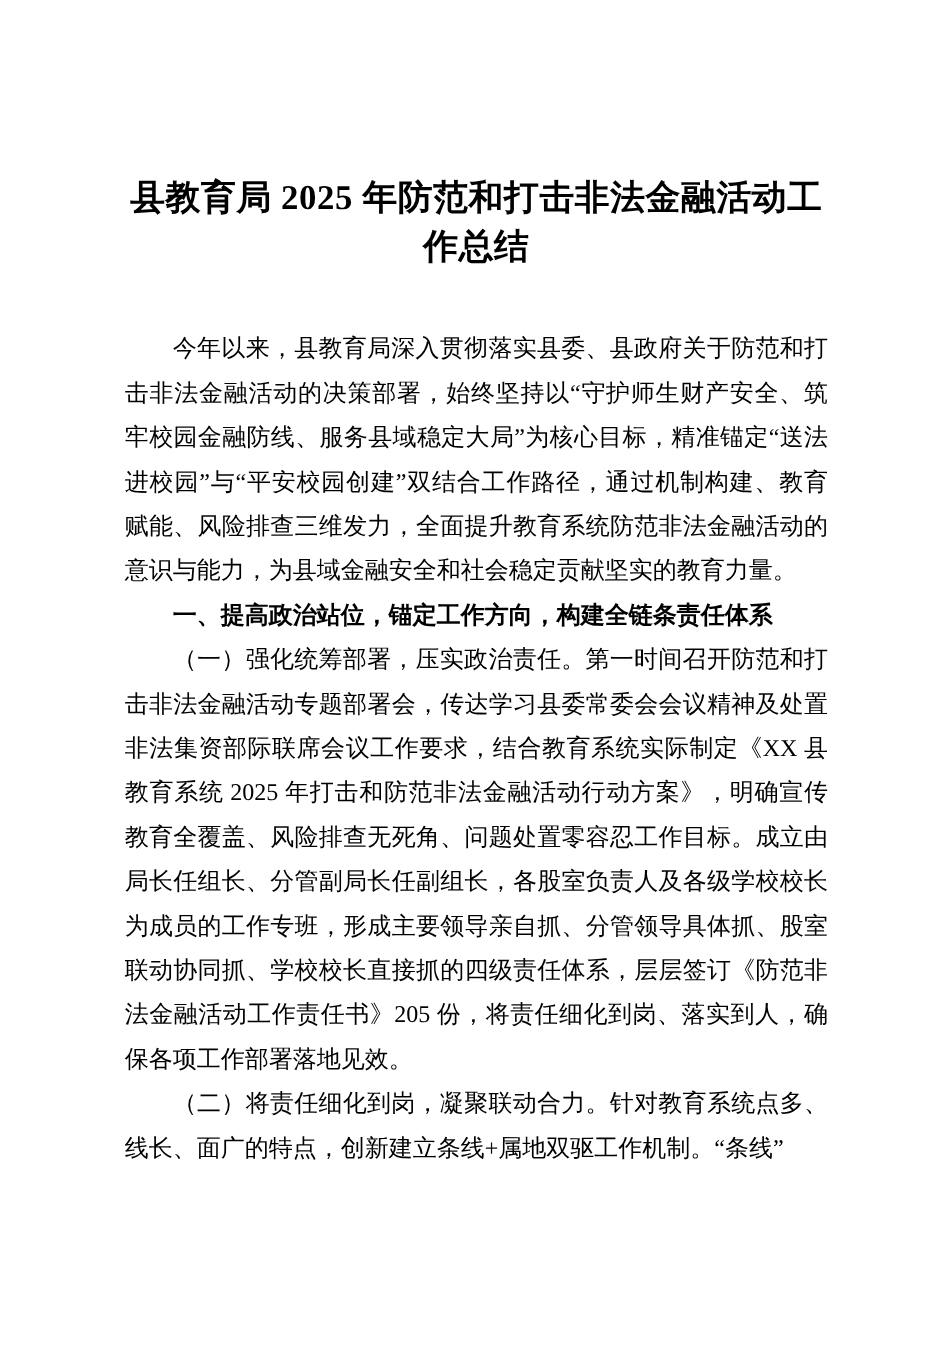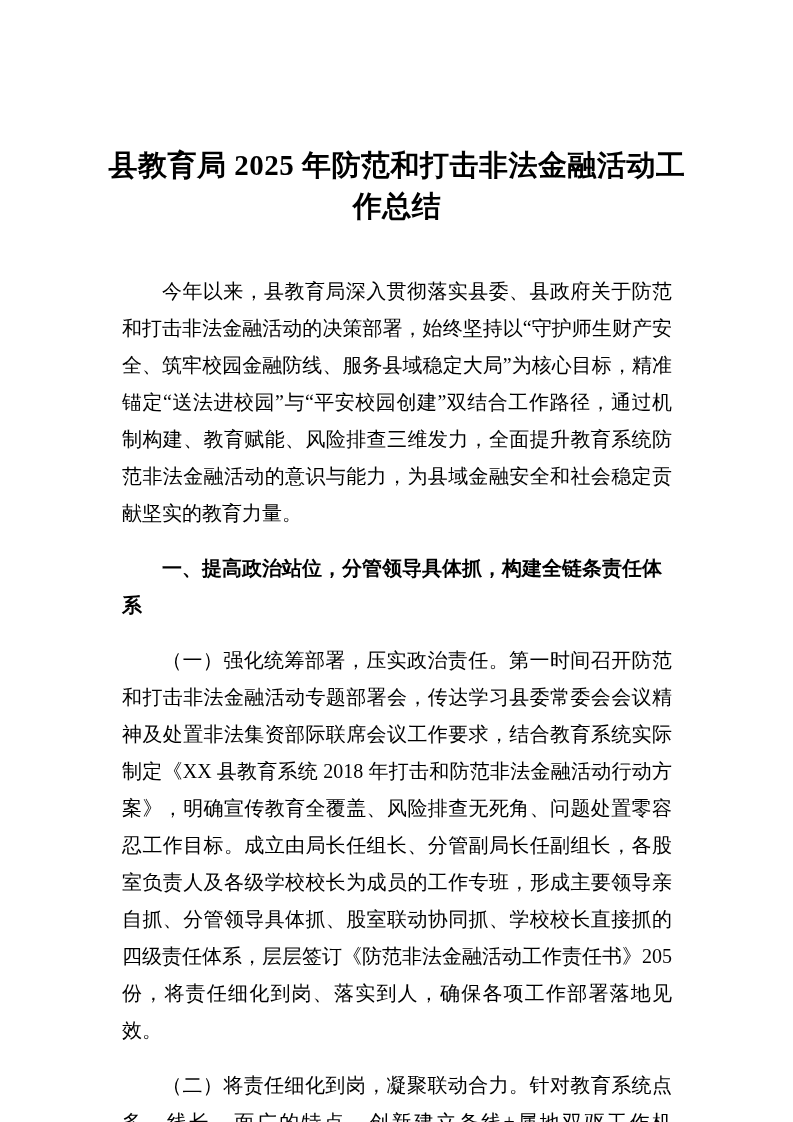--- a/index.html
+++ b/index.html
@@ -20,38 +20,38 @@
   }
   .doc-title {
     margin: 0 0 46px 0;
     font-size: 29px;
     font-weight: bold;
     line-height: 41px;
     text-align: center;
     letter-spacing: 0.5px;
   }
   .para {
-    margin: 18px;
+    margin: 0;
     font-size: 20px;
     line-height: 37px;
     text-align: justify;
     text-indent: 2em;
     word-break: break-all;
   }
   .para.heading {
     font-weight: bold;
     text-align: left;
   }
 </style>
 </head>
 <body>
 
 <div class="page">
   <h1 class="doc-title">县教育局 2025 年防范和打击非法金融活动工作总结</h1>
 
   <p class="para">今年以来，县教育局深入贯彻落实县委、县政府关于防范和打击非法金融活动的决策部署，始终坚持以“守护师生财产安全、筑牢校园金融防线、服务县域稳定大局”为核心目标，精准锚定“送法进校园”与“平安校园创建”双结合工作路径，通过机制构建、教育赋能、风险排查三维发力，全面提升教育系统防范非法金融活动的意识与能力，为县域金融安全和社会稳定贡献坚实的教育力量。</p>
 
-  <p class="para heading">一、提高政治站位，分管领导具体抓，构建全链条责任体系</p>
+  <p class="para heading">一、提高政治站位，锚定工作方向，构建全链条责任体系</p>
 
-  <p class="para">（一）强化统筹部署，压实政治责任。第一时间召开防范和打击非法金融活动专题部署会，传达学习县委常委会会议精神及处置非法集资部际联席会议工作要求，结合教育系统实际制定《XX 县教育系统 2018 年打击和防范非法金融活动行动方案》，明确宣传教育全覆盖、风险排查无死角、问题处置零容忍工作目标。成立由局长任组长、分管副局长任副组长，各股室负责人及各级学校校长为成员的工作专班，形成主要领导亲自抓、分管领导具体抓、股室联动协同抓、学校校长直接抓的四级责任体系，层层签订《防范非法金融活动工作责任书》205 份，将责任细化到岗、落实到人，确保各项工作部署落地见效。</p>
+  <p class="para">（一）强化统筹部署，压实政治责任。第一时间召开防范和打击非法金融活动专题部署会，传达学习县委常委会会议精神及处置非法集资部际联席会议工作要求，结合教育系统实际制定《XX 县教育系统 2025 年打击和防范非法金融活动行动方案》，明确宣传教育全覆盖、风险排查无死角、问题处置零容忍工作目标。成立由局长任组长、分管副局长任副组长，各股室负责人及各级学校校长为成员的工作专班，形成主要领导亲自抓、分管领导具体抓、股室联动协同抓、学校校长直接抓的四级责任体系，层层签订《防范非法金融活动工作责任书》205 份，将责任细化到岗、落实到人，确保各项工作部署落地见效。</p>
 
   <p class="para">（二）将责任细化到岗，凝聚联动合力。针对教育系统点多、线长、面广的特点，创新建立条线+属地双驱工作机制。“条线”</p>
 </div>
 
 </body></html>

